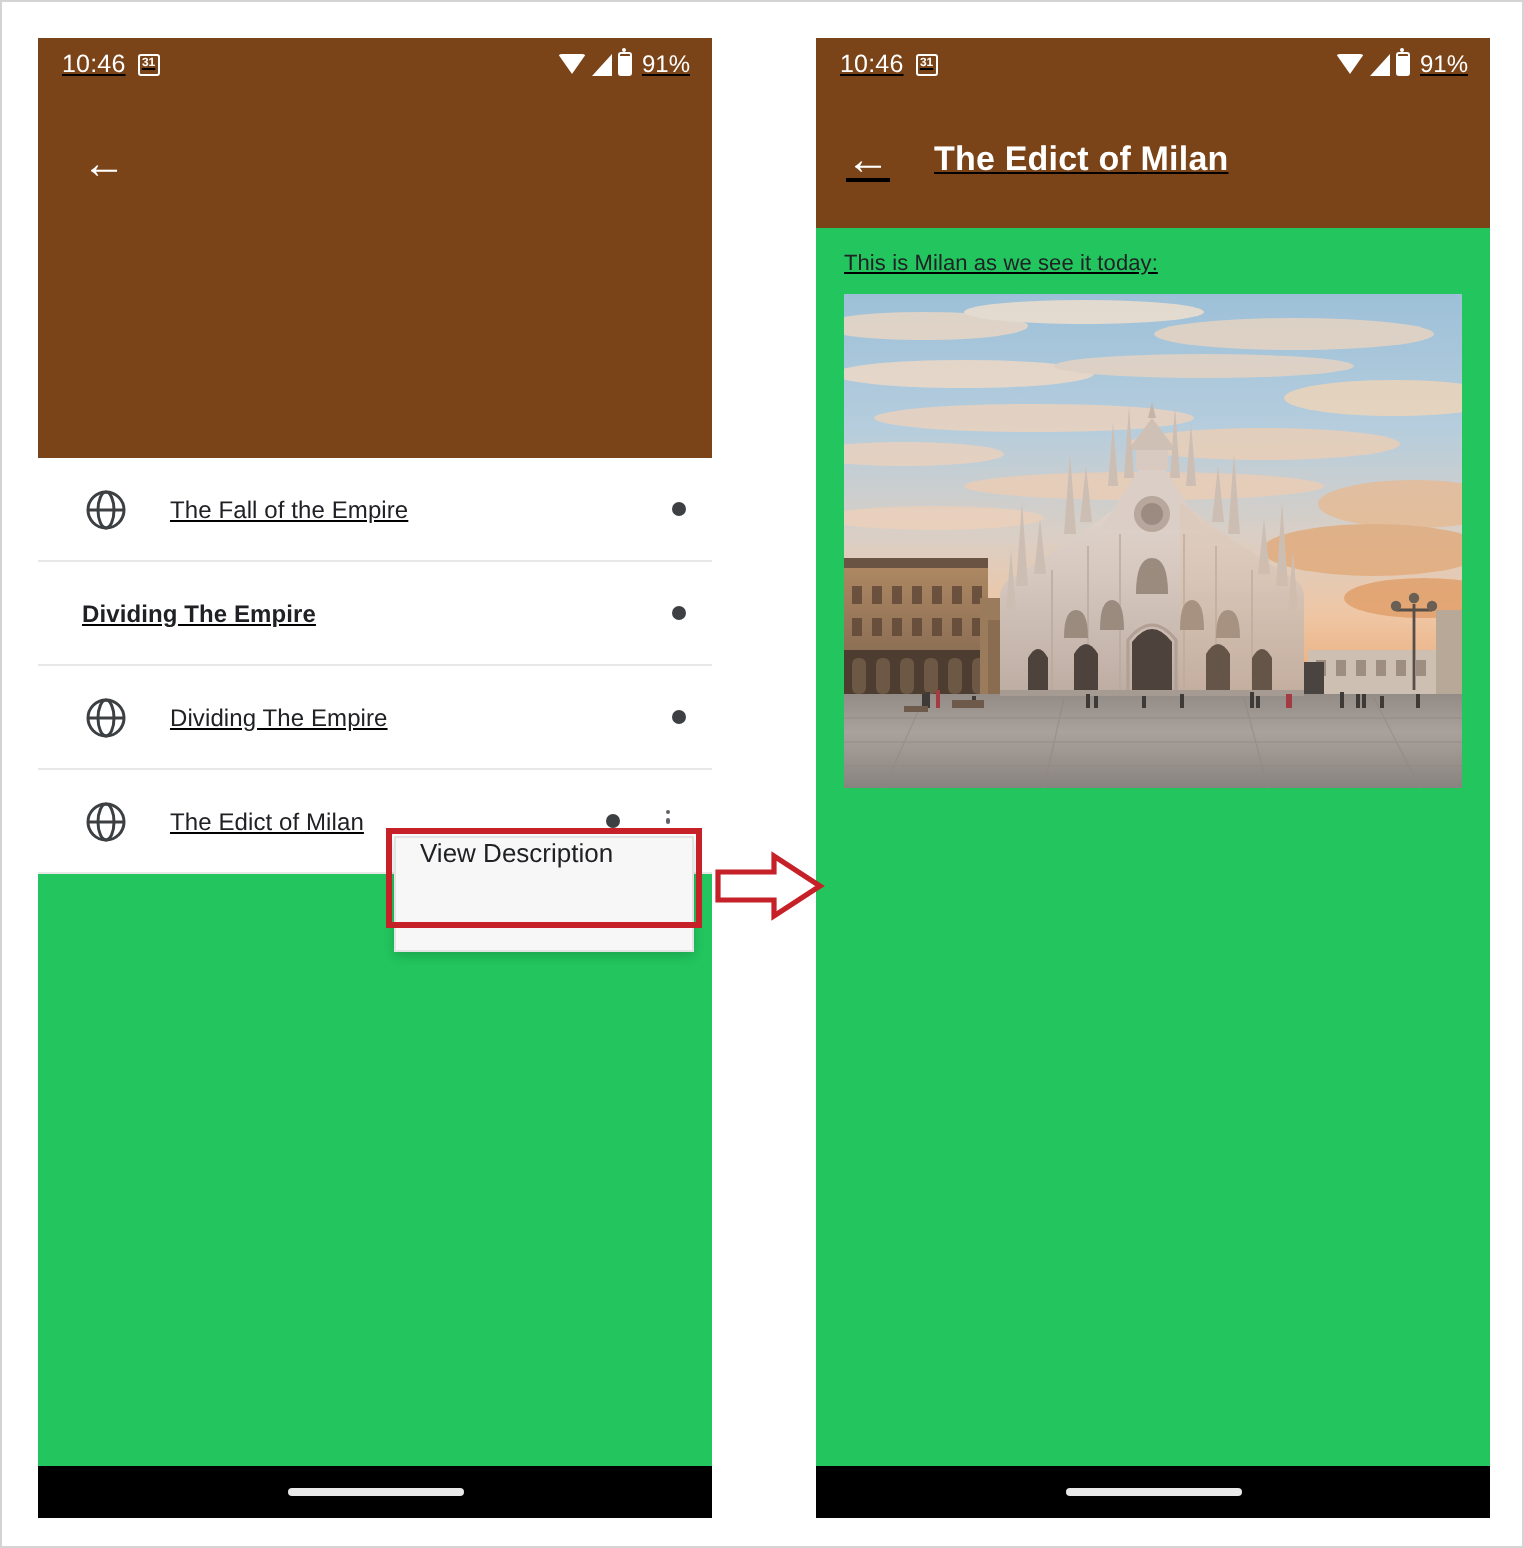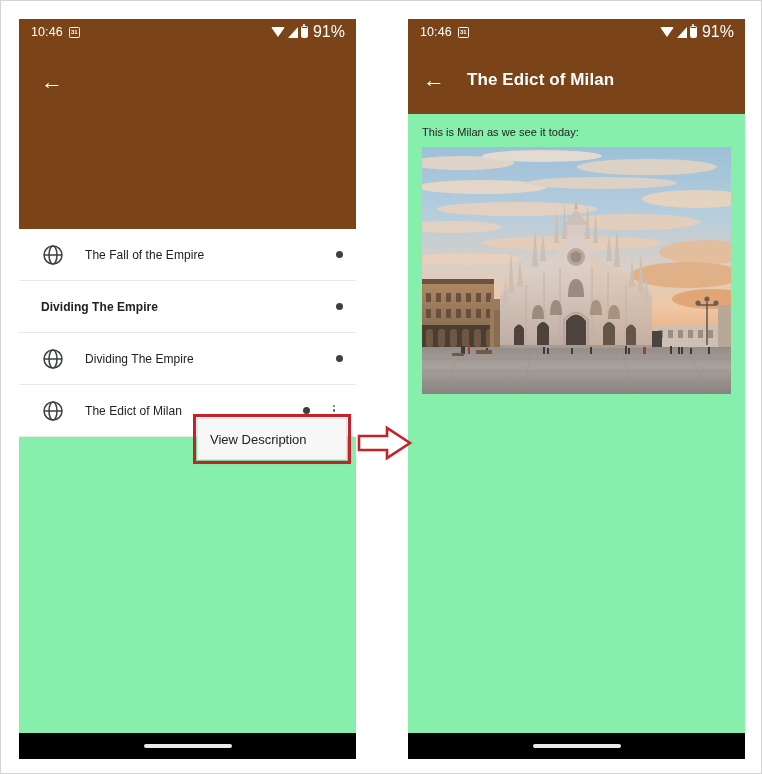--- a/index.html
+++ b/index.html
@@ -15,22 +15,23 @@
     background: #ffffff;
     box-sizing: border-box;
     border: 1px solid #d4d4d4;
     overflow: hidden;
   }
 
   
   .phone {
     position: absolute;
     width: 337px;
-    background: #86efac;
+    background: #22c55e;
     overflow: hidden;
+    text-decoration: underline;
   }
   #phone-left  { left: 18px;  top: 18px; height: 740px; }
   #phone-right { left: 407px; top: 18px; height: 740px; }
 
   
   .status-bar {
     height: 26px;
     background: #7b4418;
     display: flex;
     align-items: center;
@@ -84,21 +85,21 @@
   }
   .ico-battery::before {
     content: "";
     position: absolute;
     top: -3px; left: 1.5px;
     width: 2px; height: 2px;
     background: #ffffff;
     border-radius: 1px;
   }
   .status-batt-pct {
-    font-size: 16px;
+    font-size: 12px;
     font-weight: 500;
     margin-left: 2px;
     line-height: 1;
   }
 
   
   .appbar-tall {
     background: #7b4418;
     height: 184px;
     position: relative;
@@ -188,26 +189,25 @@
     border-radius: 50%;
     background: #5f6368;
   }
 
   
   #popup-menu {
     position: absolute;
     left: 196px;
     top: 417px;
     width: 150px;
-    height: 42px;
+    height: 58px;
     background: #f7f7f7;
     border: 1px solid #e3e3e3;
     box-shadow: 0 2px 5px rgba(0,0,0,.16);
     display: flex;
-    align-items: center;
     padding-left: 12px;
     box-sizing: border-box;
     z-index: 20;
   }
   #popup-menu .popup-label {
     font-size: 13px;
     color: #202124;
   }
   #popup-highlight {
     position: absolute;

